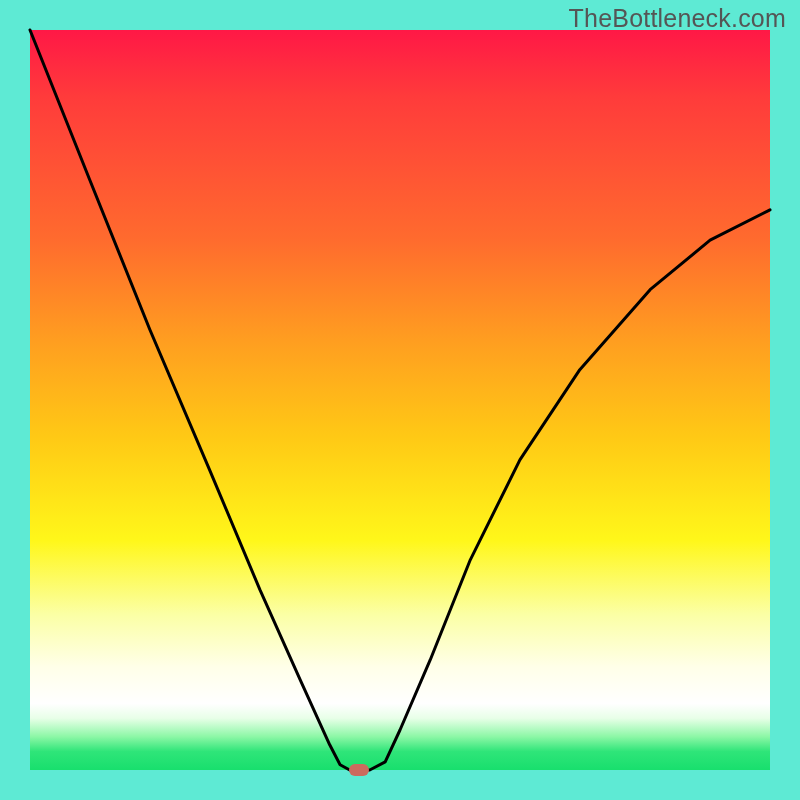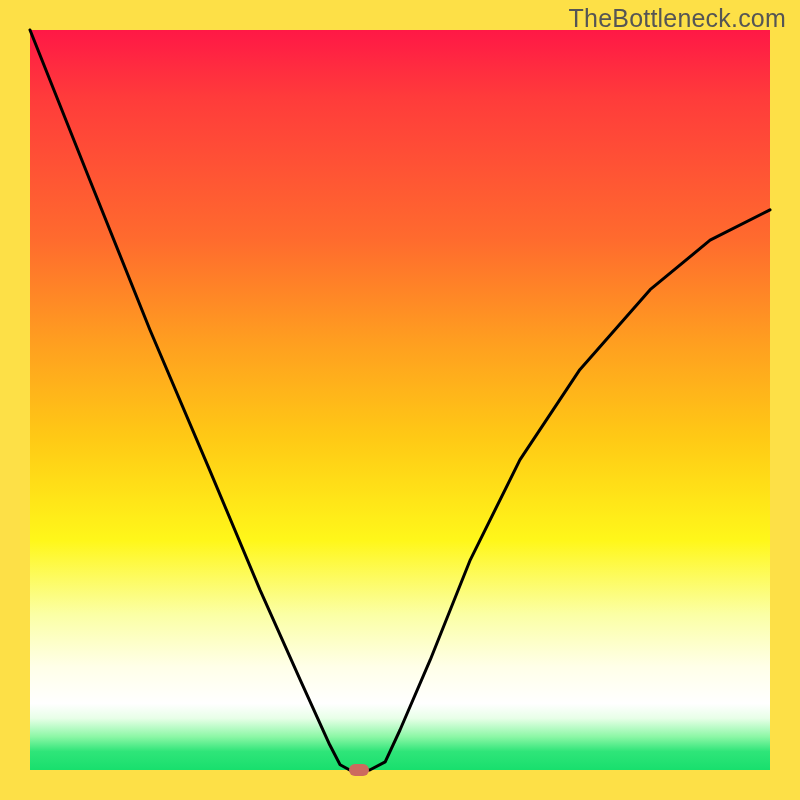--- a/index.html
+++ b/index.html
@@ -8,21 +8,21 @@
     width: 800px;
     height: 800px;
     background: #000;
     font-family: Arial, Helvetica, sans-serif;
     overflow: hidden;
   }
   .frame {
     position: relative;
     width: 800px;
     height: 800px;
-    background: #fde047;
+    background: #5eead4;
   }
   .watermark {
     position: absolute;
     top: 4px;
     right: 14px;
     color: #555;
     font-size: 25px;
     letter-spacing: 0.2px;
     user-select: none;
   }

